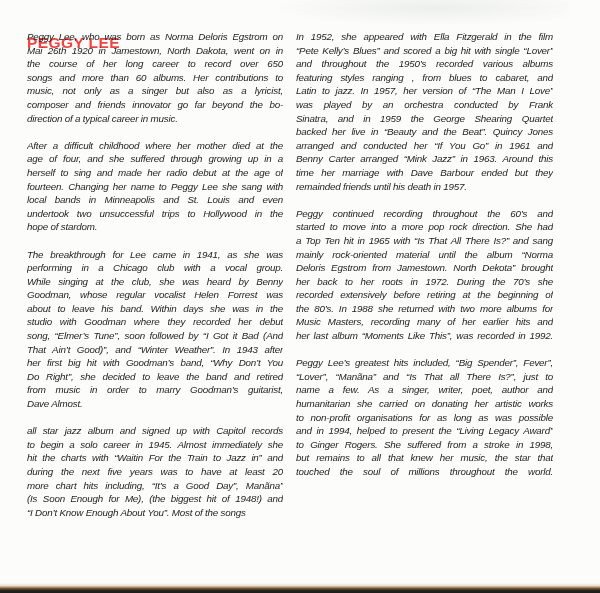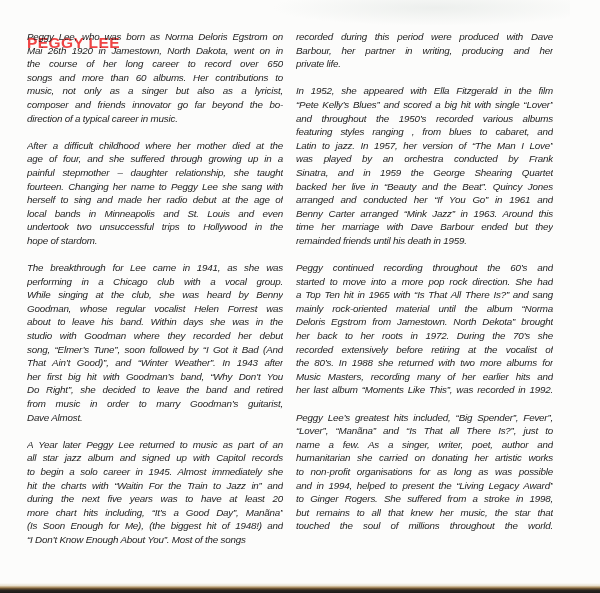--- a/index.html
+++ b/index.html
@@ -84,81 +84,74 @@
         <div class="line">Mai 26th 1920 in Jamestown, North Dakota, went on in</div>
         <div class="line">the course of her long career to record over 650</div>
         <div class="line">songs and more than 60 albums. Her contributions to</div>
         <div class="line">music, not only as a singer but also as a lyricist,</div>
         <div class="line">composer and friends innovator go far beyond the bo-</div>
         <div class="line plain-last">direction of a typical career in music.</div>
       </div>
       <div class="para">
         <div class="line">After a difficult childhood where her mother died at the</div>
         <div class="line">age of four, and she suffered through growing up in a</div>
-        <div class="line">painful stepmother – daughter relationship, she taught</div>
+        <div class="line">herself to sing and made her radio debut at the age of</div>
         <div class="line">fourteen. Changing her name to Peggy Lee she sang with</div>
-        <div class="line">herself to sing and made her radio debut at the age of</div>
         <div class="line">local bands in Minneapolis and St. Louis and even</div>
         <div class="line">undertook two unsuccessful trips to Hollywood in the</div>
         <div class="line plain-last">hope of stardom.</div>
       </div>
       <div class="para">
         <div class="line">The breakthrough for Lee came in 1941, as she was</div>
         <div class="line">performing in a Chicago club with a vocal group.</div>
         <div class="line">While singing at the club, she was heard by Benny</div>
         <div class="line">Goodman, whose regular vocalist Helen Forrest was</div>
         <div class="line">about to leave his band. Within days she was in the</div>
         <div class="line">studio with Goodman where they recorded her debut</div>
         <div class="line">song, “Elmer’s Tune”, soon followed by “I Got it Bad (And</div>
         <div class="line">That Ain’t Good)”, and “Winter Weather”. In 1943 after</div>
         <div class="line">her first big hit with Goodman’s band, “Why Don’t You</div>
         <div class="line">Do Right”, she decided to leave the band and retired</div>
         <div class="line">from music in order to marry Goodman’s guitarist,</div>
         <div class="line plain-last">Dave Almost.</div>
       </div>
       <div class="para">
-        <div class="line">A Year later Peggy Lee returned to music as part of an</div>
         <div class="line">all star jazz album and signed up with Capitol records</div>
         <div class="line">to begin a solo career in 1945. Almost immediately she</div>
         <div class="line">hit the charts with “Waitin For the Train to Jazz in” and</div>
         <div class="line">during the next five years was to have at least 20</div>
         <div class="line">more chart hits including, “It’s a Good Day”, Manãna”</div>
         <div class="line">(Is Soon Enough for Me), (the biggest hit of 1948!) and</div>
         <div class="line plain-last">“I Don’t Know Enough About You”. Most of the songs</div>
       </div>
     </div>
 
   <div class="col col-right">
       <div class="para">
-        <div class="line">recorded during this period were produced with Dave</div>
-        <div class="line">Barbour, her partner in writing, producing and her</div>
-        <div class="line plain-last">private life.</div>
-      </div>
-      <div class="para">
         <div class="line">In 1952, she appeared with Ella Fitzgerald in the film</div>
         <div class="line">“Pete Kelly’s Blues” and scored a big hit with single “Lover”</div>
         <div class="line">and throughout the 1950’s recorded various albums</div>
         <div class="line">featuring styles ranging , from blues to cabaret, and</div>
         <div class="line">Latin to jazz. In 1957, her version of “The Man I Love”</div>
         <div class="line">was played by an orchestra conducted by Frank</div>
         <div class="line">Sinatra, and in 1959 the George Shearing Quartet</div>
         <div class="line">backed her live in “Beauty and the Beat”. Quincy Jones</div>
         <div class="line">arranged and conducted her “If You Go” in 1961 and</div>
         <div class="line">Benny Carter arranged “Mink Jazz” in 1963. Around this</div>
         <div class="line">time her marriage with Dave Barbour ended but they</div>
-        <div class="line plain-last">remainded friends until his death in 1959.</div>
+        <div class="line plain-last">remainded friends until his death in 1957.</div>
       </div>
       <div class="para">
         <div class="line">Peggy continued recording throughout the 60’s and</div>
         <div class="line">started to move into a more pop rock direction. She had</div>
         <div class="line">a Top Ten hit in 1965 with “Is That All There Is?” and sang</div>
         <div class="line">mainly rock-oriented material until the album “Norma</div>
         <div class="line">Deloris Egstrom from Jamestown. North Dekota” brought</div>
         <div class="line">her back to her roots in 1972. During the 70’s she</div>
-        <div class="line">recorded extensively before retiring at the vocalist of</div>
+        <div class="line">recorded extensively before retiring at the beginning of</div>
         <div class="line">the 80’s. In 1988 she returned with two more albums for</div>
         <div class="line">Music Masters, recording many of her earlier hits and</div>
         <div class="line">her last album “Moments Like This”, was recorded in 1992.</div>
       </div>
       <div class="para">
         <div class="line">Peggy Lee’s greatest hits included, “Big Spender”, Fever”,</div>
         <div class="line">“Lover”, “Manãna” and “Is That all There Is?”, just to</div>
         <div class="line">name a few. As a singer, writer, poet, author and</div>
         <div class="line">humanitarian she carried on donating her artistic works</div>
         <div class="line">to non-profit organisations for as long as was possible</div>

